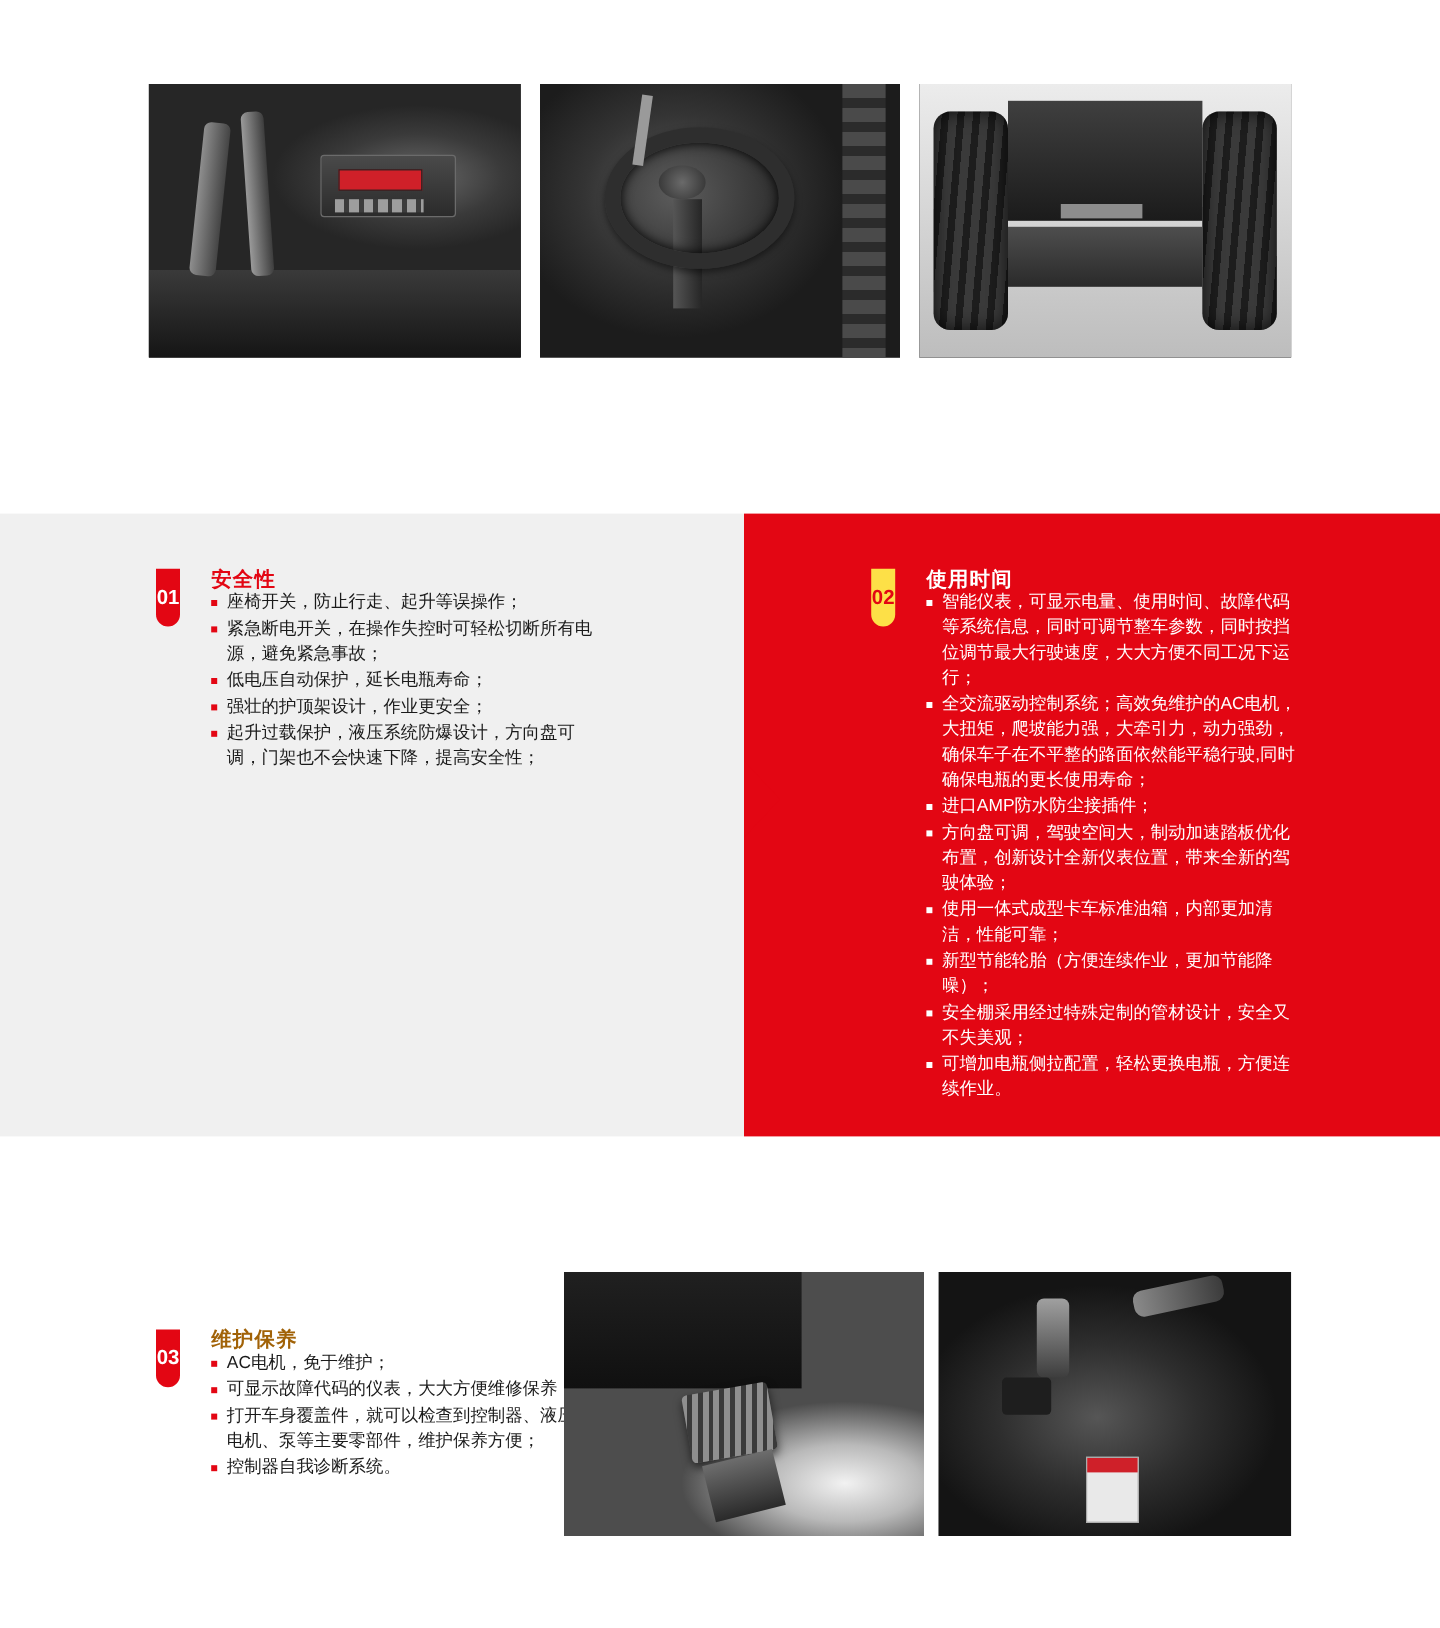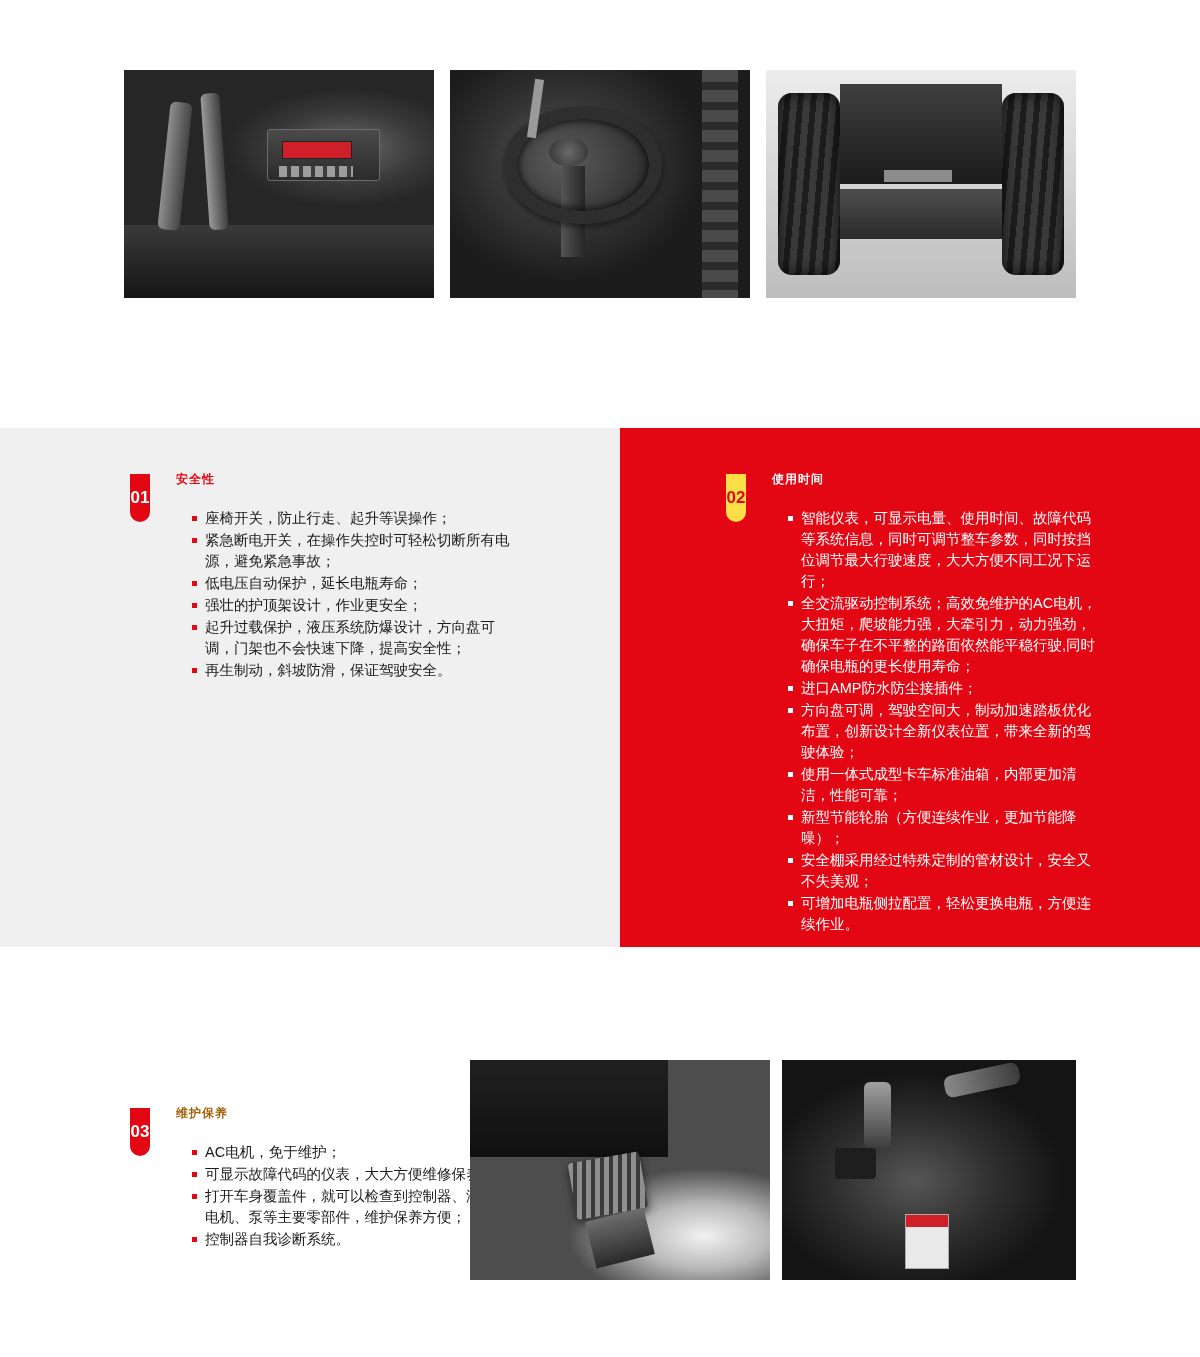--- a/index.html
+++ b/index.html
@@ -164,29 +164,29 @@
     justify-content: center;
     border-radius: 0 0 20px 20px;
   }
   .badge.white-badge {
     background: #fde047;
     color: #e30613;
   }
 
   .sect-title {
     position: absolute;
-    font-size: 12px;
+    font-size: 17px;
     font-weight: bold;
     letter-spacing: 1px;
   }
 
   ul.bullets {
     position: absolute;
     list-style: none;
-    margin: 16px;
+    margin: 0;
     padding: 0;
     font-size: 14.5px;
     line-height: 21px;
   }
   ul.bullets li {
     position: relative;
     padding-left: 13px;
     margin-bottom: 1px;
   }
   ul.bullets li::before {
@@ -310,21 +310,20 @@
 </div>
 
 <div class="badge c1-badge">01</div>
 <div class="sect-title c1-title">安全性</div>
 <ul class="bullets c1-list">
   <li>座椅开关，防止行走、起升等误操作；</li>
   <li>紧急断电开关，在操作失控时可轻松切断所有电源，避免紧急事故；</li>
   <li>低电压自动保护，延长电瓶寿命；</li>
   <li>强壮的护顶架设计，作业更安全；</li>
   <li>起升过载保护，液压系统防爆设计，方向盘可调，门架也不会快速下降，提高安全性；</li>
-  <li>再生制动，斜坡防滑，保证驾驶安全。</li>
 </ul>
 
 <div class="badge white-badge c2-badge">02</div>
 <div class="sect-title c2-title">使用时间</div>
 <ul class="bullets c2-list">
   <li>智能仪表，可显示电量、使用时间、故障代码等系统信息，同时可调节整车参数，同时按挡位调节最大行驶速度，大大方便不同工况下运行；</li>
   <li>全交流驱动控制系统；高效免维护的AC电机，大扭矩，爬坡能力强，大牵引力，动力强劲，确保车子在不平整的路面依然能平稳行驶,同时确保电瓶的更长使用寿命；</li>
   <li>进口AMP防水防尘接插件；</li>
   <li>方向盘可调，驾驶空间大，制动加速踏板优化布置，创新设计全新仪表位置，带来全新的驾驶体验；</li>
   <li>使用一体式成型卡车标准油箱，内部更加清洁，性能可靠；</li>

